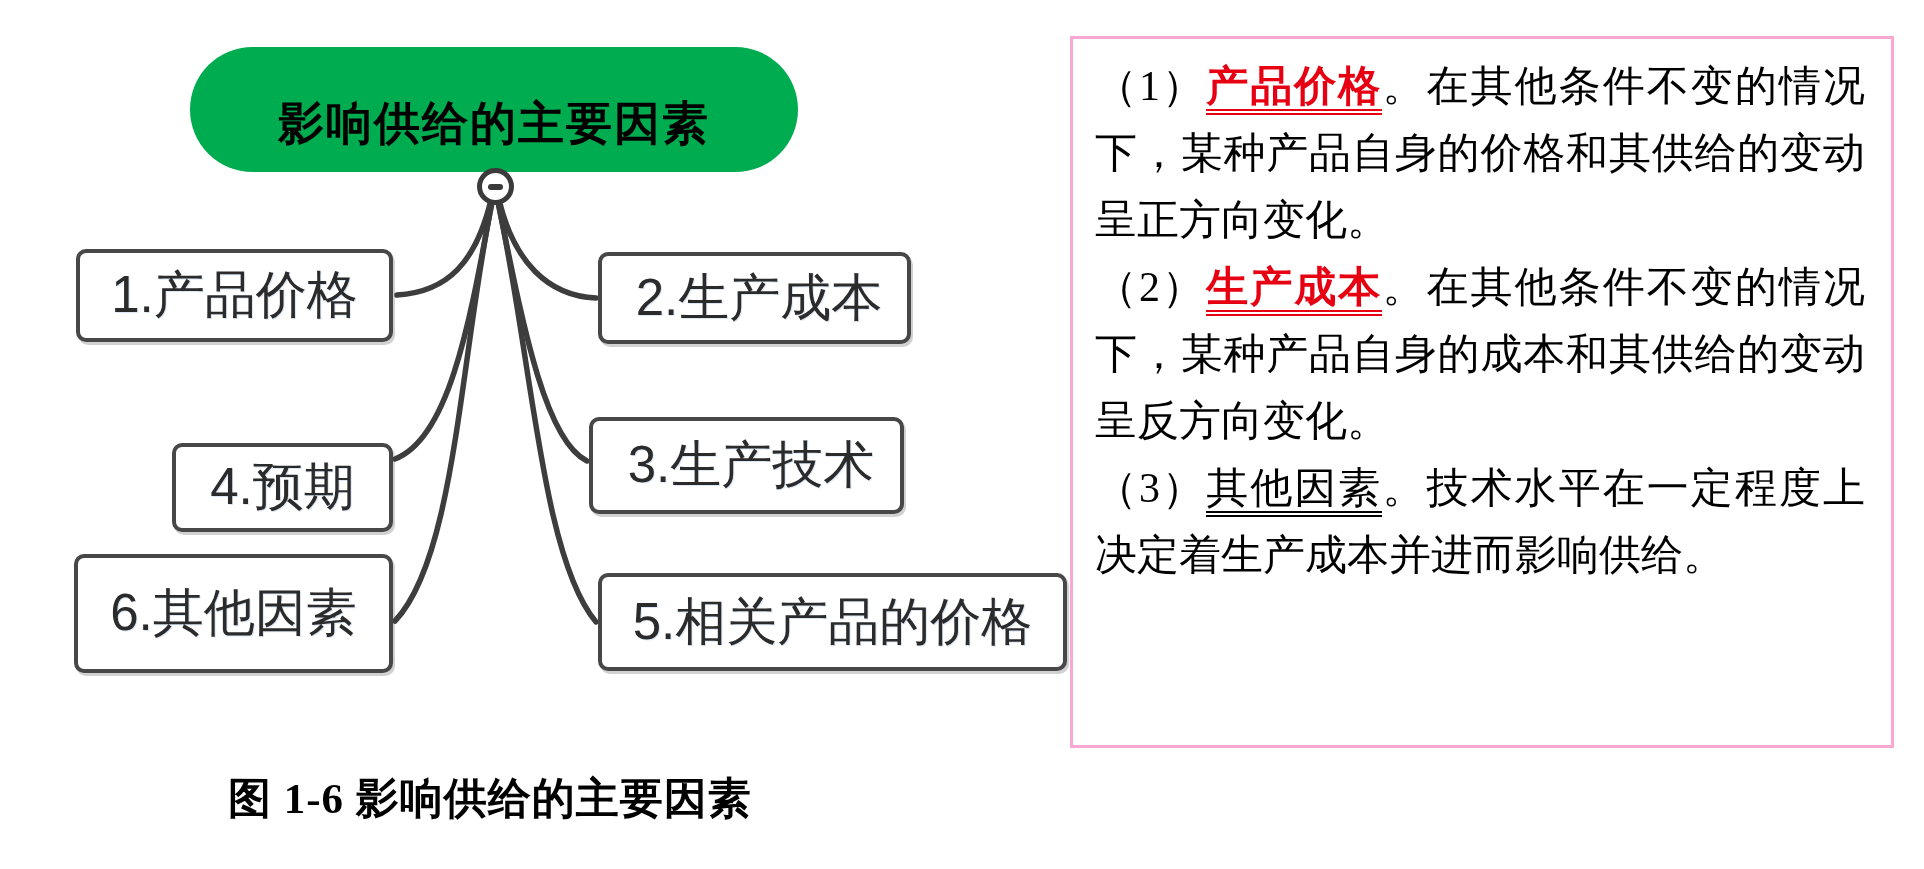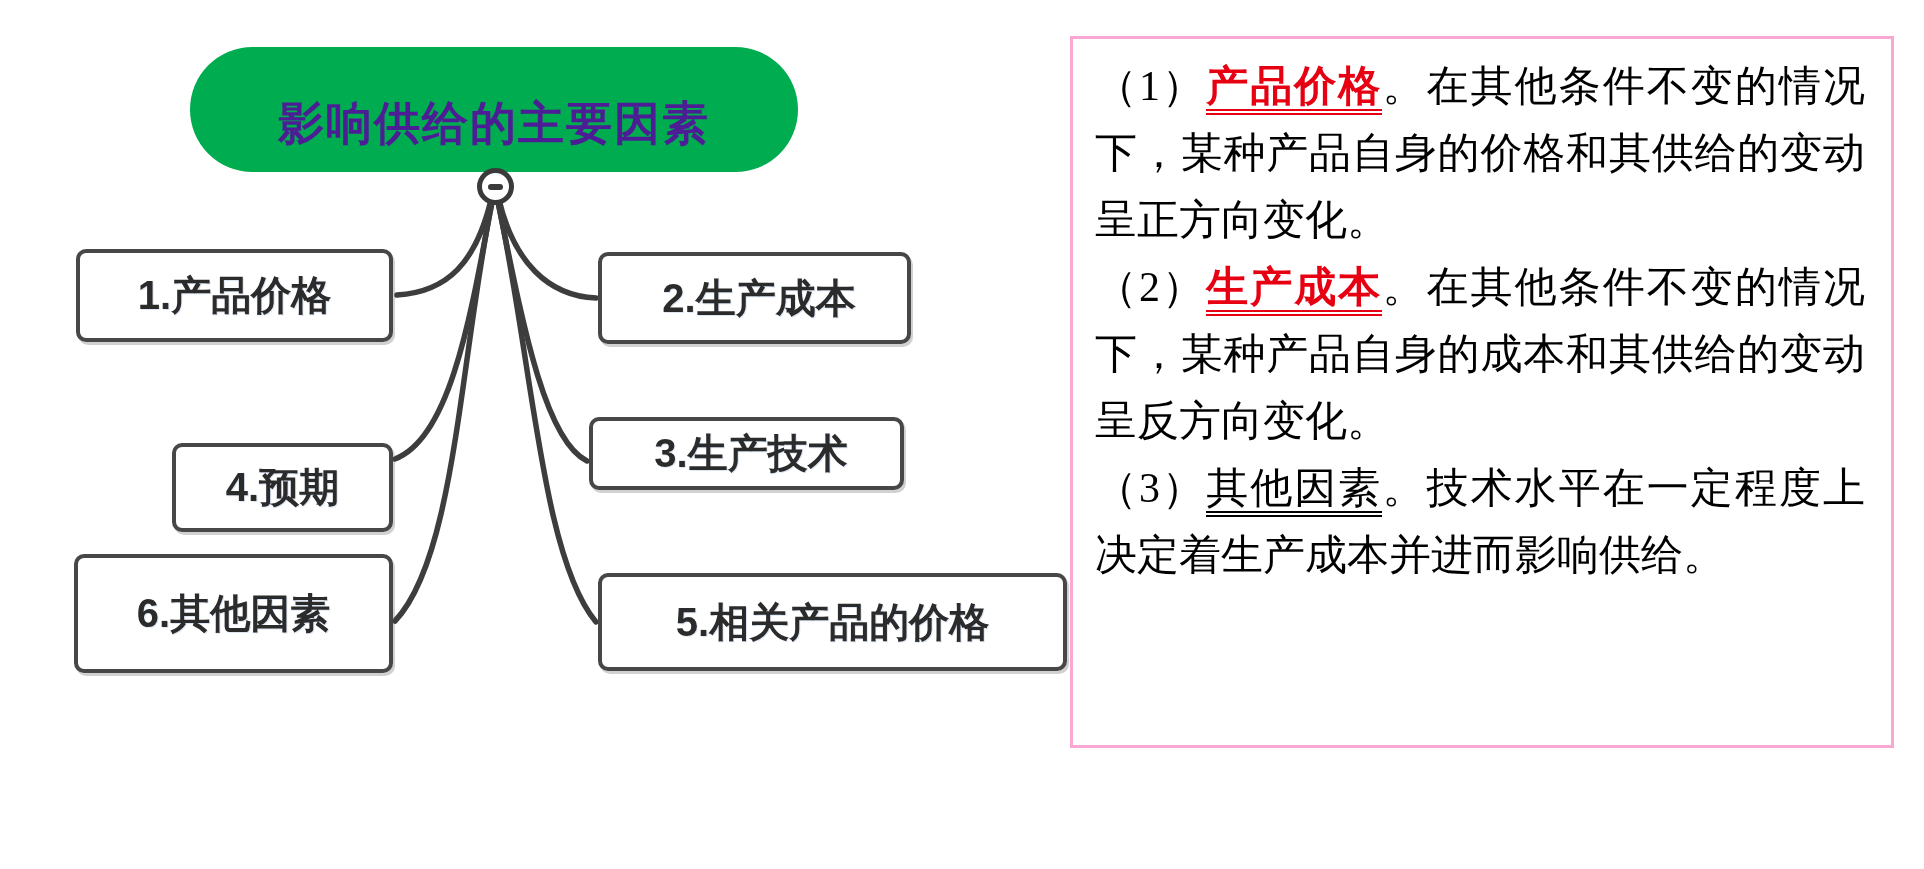--- a/index.html
+++ b/index.html
@@ -14,21 +14,21 @@
 
   
   .root-pill {
     position: absolute; left: 190px; top: 47px;
     width: 608px; height: 125px;
     border-radius: 63px;
     display: flex; align-items: center; justify-content: center;
     z-index: 3;
   }
   .root-pill .root-label {
-    color: #4c1d95; font-size: 46px; font-weight: bold;
+    color: #000000; font-size: 46px; font-weight: bold;
     letter-spacing: 2px;
     font-family: Liberation Sans, sans-serif;
     margin-top: 28px;
   }
   .collapse-btn {
     position: absolute; left: 477px; top: 168px;
     width: 37px; height: 37px;
     background: #ffffff;
     border: 5px solid #3a3a3a;
     border-radius: 50%;
@@ -45,28 +45,28 @@
   .node-box {
     position: absolute;
     background: #ffffff;
     border: 4px solid #474747;
     border-radius: 10px;
     box-shadow: 2px 3px 0 rgba(70,70,70,0.25);
     display: flex; align-items: center; justify-content: center;
     z-index: 3;
   }
   .node-box .node-label {
-    font-size: 40px; font-weight: bold; color: #2b2b2b;
+    font-size: 51px; font-weight: normal; color: #2b2b2b;
     text-shadow: 1px 1px 0 rgba(120,160,220,0.25);
     white-space: nowrap;
   }
   .box-1 { left: 76px;  top: 249px; width: 317px; height: 93px; }
   .box-2 { left: 598px; top: 252px; width: 313px; height: 92px; padding-left: 9px; }
   .box-4 { left: 172px; top: 415px; width: 221px; height: 89px; margin-top: 28px; }
-  .box-3 { left: 589px; top: 417px; width: 315px; height: 73px; padding-left: 9px; }
+  .box-3 { left: 589px; top: 417px; width: 315px; height: 97px; padding-left: 9px; }
   .box-6 { left: 74px;  top: 554px; width: 319px; height: 119px; }
   .box-5 { left: 598px; top: 573px; width: 469px; height: 98px; justify-content: center; }
 
   
   .notes-panel {
     position: absolute; left: 1070px; top: 36px;
     width: 824px; height: 712px;
     border: 3px solid #f9a8d4;
     background: #ffffff;
     padding: 14px 26px 10px 22px;
@@ -132,14 +132,15 @@
   <div class="node-box box-6">
     <span class="node-label">6.其他因素</span>
   </div>
 
   <div class="notes-panel">
     <p class="note"><span>（1）</span><span class="term" data-style="red">产品价格</span><span>。在其他条件不变的情况下，某种产品自身的价格和其供给的变动呈正方向变化。</span></p>
     <p class="note"><span>（2）</span><span class="term" data-style="red">生产成本</span><span>。在其他条件不变的情况下，某种产品自身的成本和其供给的变动呈反方向变化。</span></p>
     <p class="note"><span>（3）</span><span class="term" data-style="black">其他因素</span><span>。技术水平在一定程度上决定着生产成本并进而影响供给。</span></p>
   </div>
 
+  <div class="figure-caption">图 1-6 影响供给的主要因素</div>
 
 </div>
 
 </body></html>

